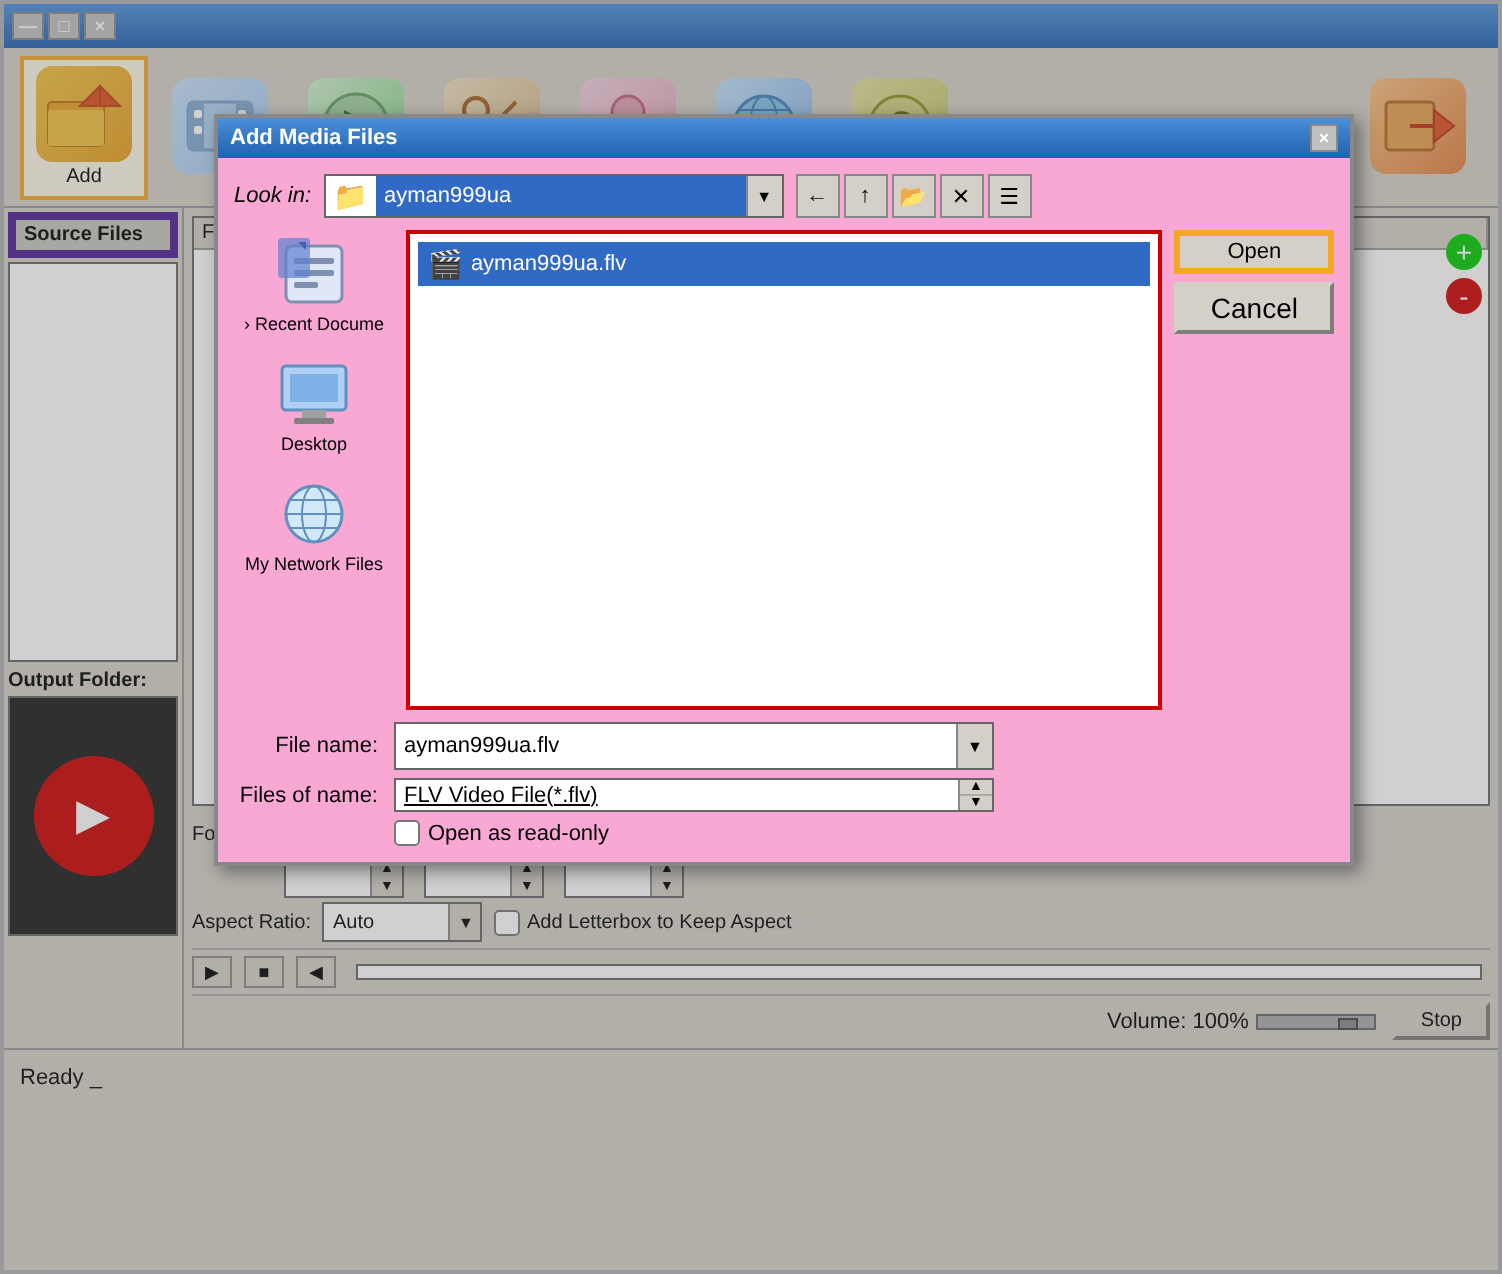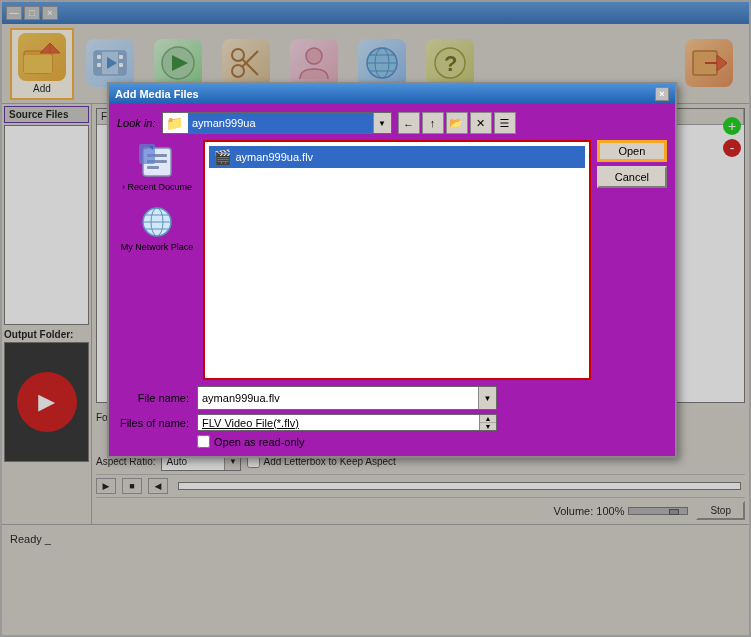--- a/index.html
+++ b/index.html
@@ -111,21 +111,21 @@
       background: #d4d0c8;
       border-right: 1px solid #999;
       padding: 2px;
     }
     .sidebar-section {
       font-size: 10px;
       font-weight: bold;
       color: #000;
       padding: 2px 4px;
       background: #c8c4bc;
-      border: 1px solid #4c1d95;
+      border: 4px solid #4c1d95;
       margin-bottom: 2px;
     }
     .source-files-area {
       height: 200px;
       background: #fff;
       border: 1px solid #666;
       margin-bottom: 4px;
     }
     .output-folder-label {
       font-size: 10px;
@@ -248,24 +248,24 @@
 
     
     .dialog-overlay {
       position: absolute;
       top: 0; left: 0; right: 0; bottom: 0;
       background: rgba(100,100,100,0.3);
       z-index: 10;
     }
     .dialog {
       position: absolute;
-      top: 80px;
+      top: 55px;
       left: 105px;
       width: 570px;
-      background: #a21caf;
+      background: #f9a8d4;
       border: 2px solid #888;
       box-shadow: 3px 3px 8px rgba(0,0,0,0.4);
     }
     .dialog-title {
       background: linear-gradient(to bottom, #4a90d9 0%, #2060b0 100%);
       height: 20px;
       display: flex;
       align-items: center;
       padding: 0 6px;
       color: white;
@@ -390,21 +390,21 @@
       cursor: pointer;
       min-width: 70px;
       font-weight: normal;
       border: 2px solid #f5a623;
       box-shadow: inset 0 0 0 1px #f5a623;
     }
     .cancel-btn-dialog {
       background: #d4d0c8;
       border: 2px outset #d4d0c8;
       padding: 3px 16px;
-      font-size: 11px;
+      font-size: 14px;
       cursor: pointer;
       min-width: 70px;
     }
     .readonly-check {
       display: flex;
       align-items: center;
       gap: 4px;
       font-size: 11px;
     }
     .dialog-buttons {
@@ -738,28 +738,39 @@
                   <rect x="8" y="22" width="12" height="3" fill="#8090b0" rx="1"></rect>
                   <rect x="0" y="0" width="16" height="20" rx="2" fill="#6080d0" opacity="0.7"></rect>
                   <polygon points="10,2 14,2 14,6" fill="#4060b0"></polygon>
                 </svg>
               </div>
               <span class="nav-label">› Recent Docume</span>
             </div>
             <div class="nav-item">
               <div class="nav-icon">
                 <svg width="36" height="36" viewBox="0 0 36 36">
+                  <rect x="2" y="4" width="32" height="22" rx="2" fill="#b0d0f8" stroke="#6090c0" stroke-width="1.5"></rect>
+                  <rect x="6" y="8" width="24" height="14" fill="#80b0e8"></rect>
+                  <rect x="12" y="26" width="12" height="4" fill="#a0a0a0"></rect>
+                  <rect x="8" y="30" width="20" height="3" fill="#808080" rx="1"></rect>
+                </svg>
+              </div>
+              <span class="nav-label">Desktop</span>
+            </div>
+            <div class="nav-item">
+              <div class="nav-icon">
+                <svg width="36" height="36" viewBox="0 0 36 36">
                   <circle cx="18" cy="18" r="14" fill="#d0e8f8" stroke="#6090c0" stroke-width="1.5"></circle>
                   <ellipse cx="18" cy="18" rx="6" ry="14" fill="none" stroke="#6090c0" stroke-width="1"></ellipse>
                   <line x1="4" y1="18" x2="32" y2="18" stroke="#6090c0" stroke-width="1"></line>
                   <line x1="6" y1="11" x2="30" y2="11" stroke="#6090c0" stroke-width="1"></line>
                   <line x1="6" y1="25" x2="30" y2="25" stroke="#6090c0" stroke-width="1"></line>
                 </svg>
               </div>
-              <span class="nav-label">My Network Place</span>
+              <span class="nav-label">My Network Files</span>
             </div>
           </div>
 
           <div style="flex:1; display:flex; flex-direction:column; gap:4px;">
 
             <div style="border:2px solid #cc0000; background:#fff; flex:1; min-height:240px; padding:4px;">
               <div class="file-item selected">
                 <span class="file-icon">🎬</span>
                 <span>ayman999ua.flv</span>
               </div>

